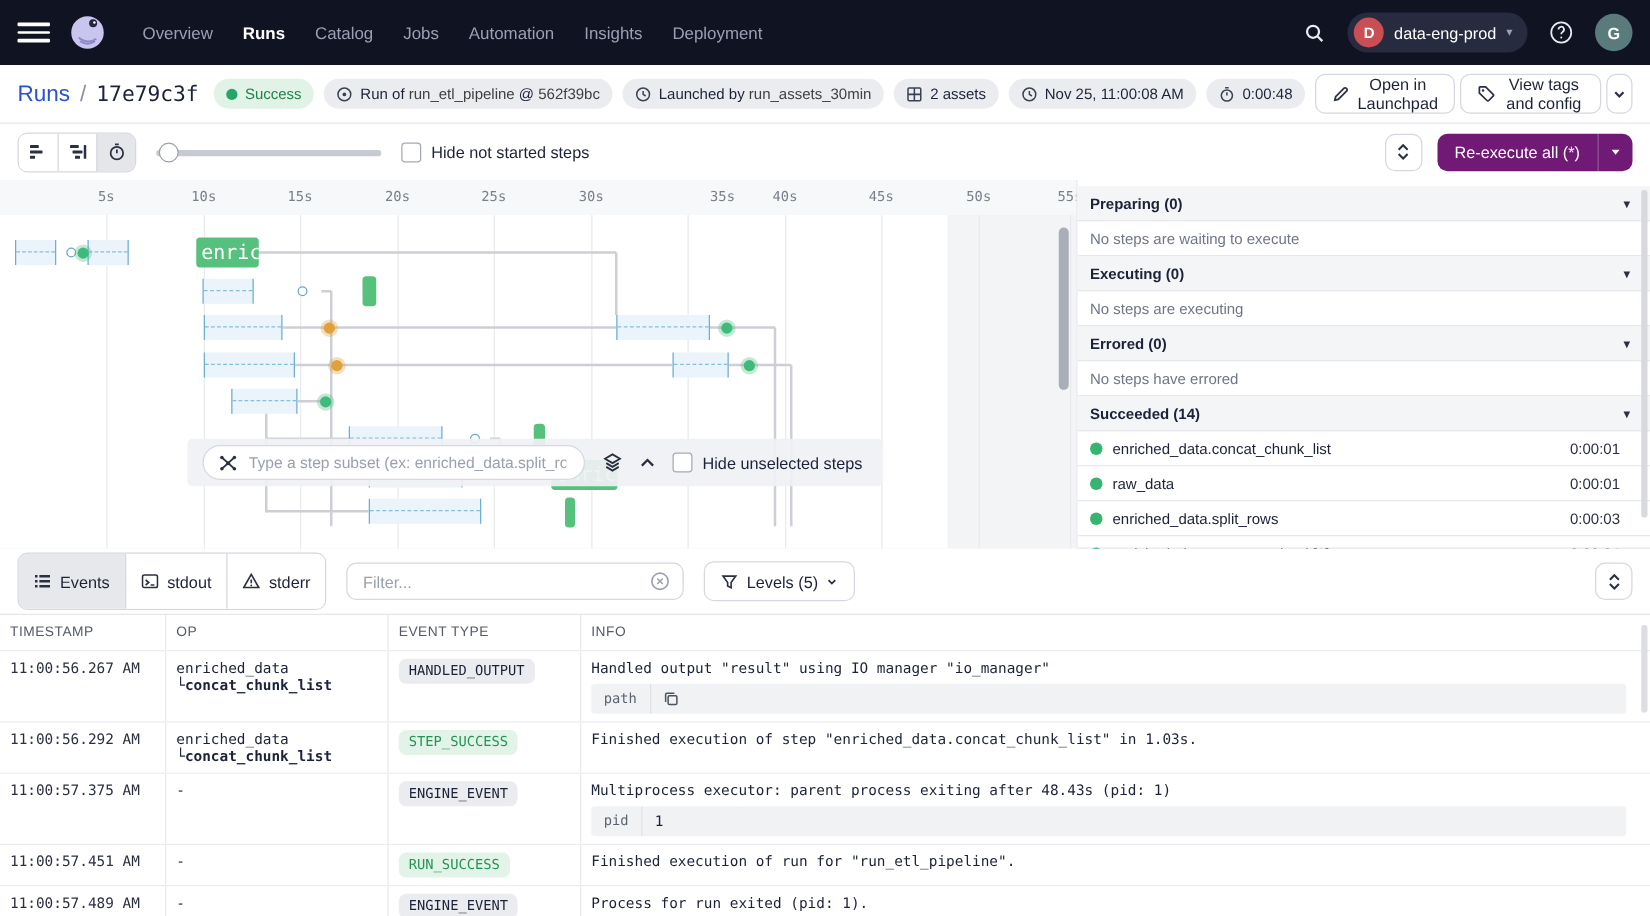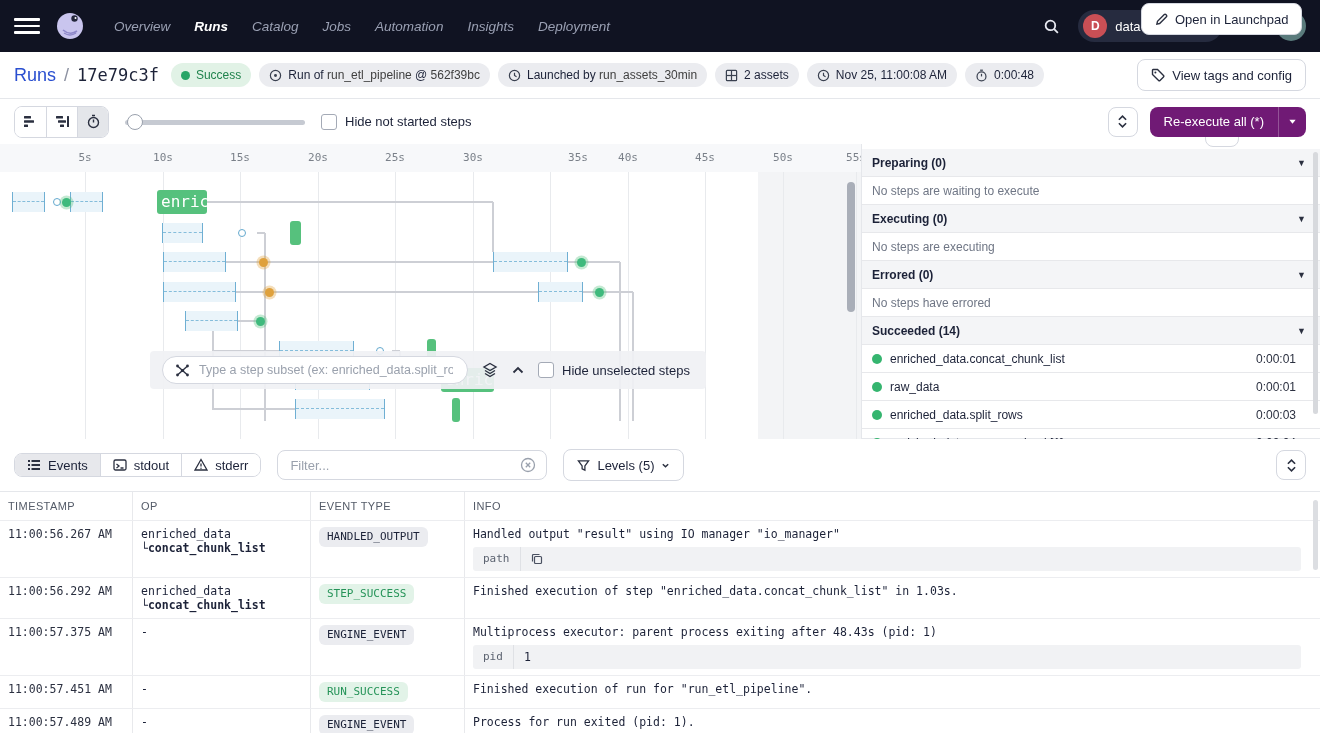--- a/index.html
+++ b/index.html
@@ -8,21 +8,21 @@
     width:1320px; height:733px; overflow:hidden; background:#fff;
     font-family:"Liberation Sans", sans-serif; color:#1C2238; position:relative;
   }
   svg { display:block; }
 
   
   .topnav{height:52px;background:#101322;display:flex;align-items:center;padding:0 14px;gap:10px;}
   .hamburger{width:26px;height:26px;display:flex;flex-direction:column;justify-content:center;gap:4px;cursor:pointer;margin-right:4px;}
   .hamburger span{height:2.5px;background:#fff;border-radius:1px;}
   .logo{width:32px;height:32px;margin-right:18px;}
-  .nav-items{display:flex;align-items:center;gap:24px;flex:1;font-style:italic;}
+  .nav-items{display:flex;align-items:center;gap:24px;flex:1;}
   .nav-item{color:#9AA0B3;font-size:13.5px;cursor:pointer;}
   .nav-item.active{color:#fff;font-weight:bold;}
   .nav-right{display:flex;align-items:center;gap:12px;}
   .circle-btn{width:30px;height:30px;border-radius:50%;display:flex;align-items:center;justify-content:center;color:#E8EAF2;cursor:pointer;}
   .ws-pill{height:32px;background:#262B3F;border-radius:16px;display:flex;align-items:center;gap:8px;padding:0 12px 0 5px;cursor:pointer;}
   .ws-badge{width:24px;height:24px;border-radius:50%;background:#C94F55;color:#fff;font-size:12px;font-weight:bold;display:flex;align-items:center;justify-content:center;}
   .ws-label{color:#fff;font-size:13px;}
   .ws-caret{color:#9AA0B3;font-size:10px;}
   .avatar{width:30px;height:30px;border-radius:50%;background:#5A7B7C;color:#fff;font-size:13px;font-weight:bold;display:flex;align-items:center;justify-content:center;cursor:pointer;}
 
@@ -31,21 +31,21 @@
   .bc{display:flex;align-items:baseline;gap:8px;margin-right:4px;}
   .bc-root{color:#2A4FD0;font-size:18px;cursor:pointer;}
   .bc-sep{color:#8B90A0;font-size:18px;}
   .bc-id{color:#1C2238;font-size:17px;font-family:"DejaVu Sans Mono",monospace;}
   .status-pill{display:flex;align-items:center;gap:6px;background:#E1F2E6;border-radius:12px;height:24px;padding:0 10px;font-size:12px;color:#20834D;}
   .status-dot{width:9px;height:9px;border-radius:50%;background:#27A567;}
   .tagrow{display:flex;align-items:center;gap:8px;flex:1;}
   .pill{display:flex;align-items:center;gap:6px;background:#EBECF0;border-radius:12px;height:24px;padding:0 10px;font-size:12px;color:#1C2238;white-space:nowrap;}
   .pill .ic{color:#3A4150;}
   .pill .link{color:#404040;cursor:pointer;}
-  .hdr-buttons{display:flex;align-items:center;gap:24px;flex-direction:column;}
+  .hdr-buttons{display:flex;align-items:center;gap:4px;}
   .btn{display:flex;align-items:center;gap:7px;height:32px;background:#fff;border:1px solid #D5D8E0;border-radius:8px;padding:0 13px;font-size:13px;color:#1C2238;cursor:pointer;}
   .btn-sq{width:34px;justify-content:center;padding:0;}
 
   
   .gtoolbar{height:45px;display:flex;align-items:center;padding:0 14px;gap:16px;}
   .seg{display:flex;border:1px solid #D5D8E0;border-radius:8px;overflow:hidden;}
   .seg .seg-btn{width:31px;height:30px;background:#fff;display:flex;align-items:center;justify-content:center;border-left:1px solid #D5D8E0;cursor:pointer;color:#2B3040;}
   .seg .seg-btn:first-child{border-left:none;}
   .seg .seg-btn.active{background:#E4E6EA;}
   .slider{position:relative;width:180px;height:16px;cursor:pointer;}
@@ -90,21 +90,21 @@
   .sp-empty{height:28px;border-bottom:1px solid #E7E8EB;display:flex;align-items:center;padding:0 10px;font-size:12px;color:#6F7685;}
   .sp-item{height:28px;border-bottom:1px solid #E7E8EB;display:flex;align-items:center;gap:8px;padding:0 24px 0 10px;font-size:12px;color:#1C2238;cursor:pointer;}
   .sp-item .gdot{width:10px;height:10px;border-radius:50%;background:#35B56F;flex:0 0 auto;}
   .sp-item .nm{flex:1;}
   .sp-item .dur{color:#2B3040;}
   .panel-scroll{position:absolute;right:2px;top:8px;width:5px;height:262px;border-radius:3px;background:#D7D9DD;}
 
   
   .etoolbar{height:52px;display:flex;align-items:center;padding:0 14px;gap:16px;}
   .tabs{display:flex;border:1px solid #D5D8E0;border-radius:8px;overflow:hidden;}
-  .tab{display:flex;align-items:center;gap:7px;height:22px;padding:0 12px;background:#fff;border-left:1px solid #D5D8E0;font-size:13px;color:#1C2238;cursor:pointer;}
+  .tab{display:flex;align-items:center;gap:7px;height:44px;padding:0 12px;background:#fff;border-left:1px solid #D5D8E0;font-size:13px;color:#1C2238;cursor:pointer;}
   .tab:first-child{border-left:none;}
   .tab.active{background:#E7E8EC;}
   .filter{width:270px;height:30px;border:1px solid #D5D8E0;border-radius:8px;display:flex;align-items:center;padding:0 10px;gap:8px;}
   .filter input{border:none;outline:none;flex:1;font-size:13px;color:#1C2238;}
   .filter input::placeholder{color:#9AA1AD;}
   .etool-right{margin-left:auto;}
 
   
   .etable{border-top:1px solid #E5E7EB;font-family:"DejaVu Sans Mono",monospace;}
   .erow{display:flex;border-bottom:1px solid #ECEDF0;align-items:stretch;}

